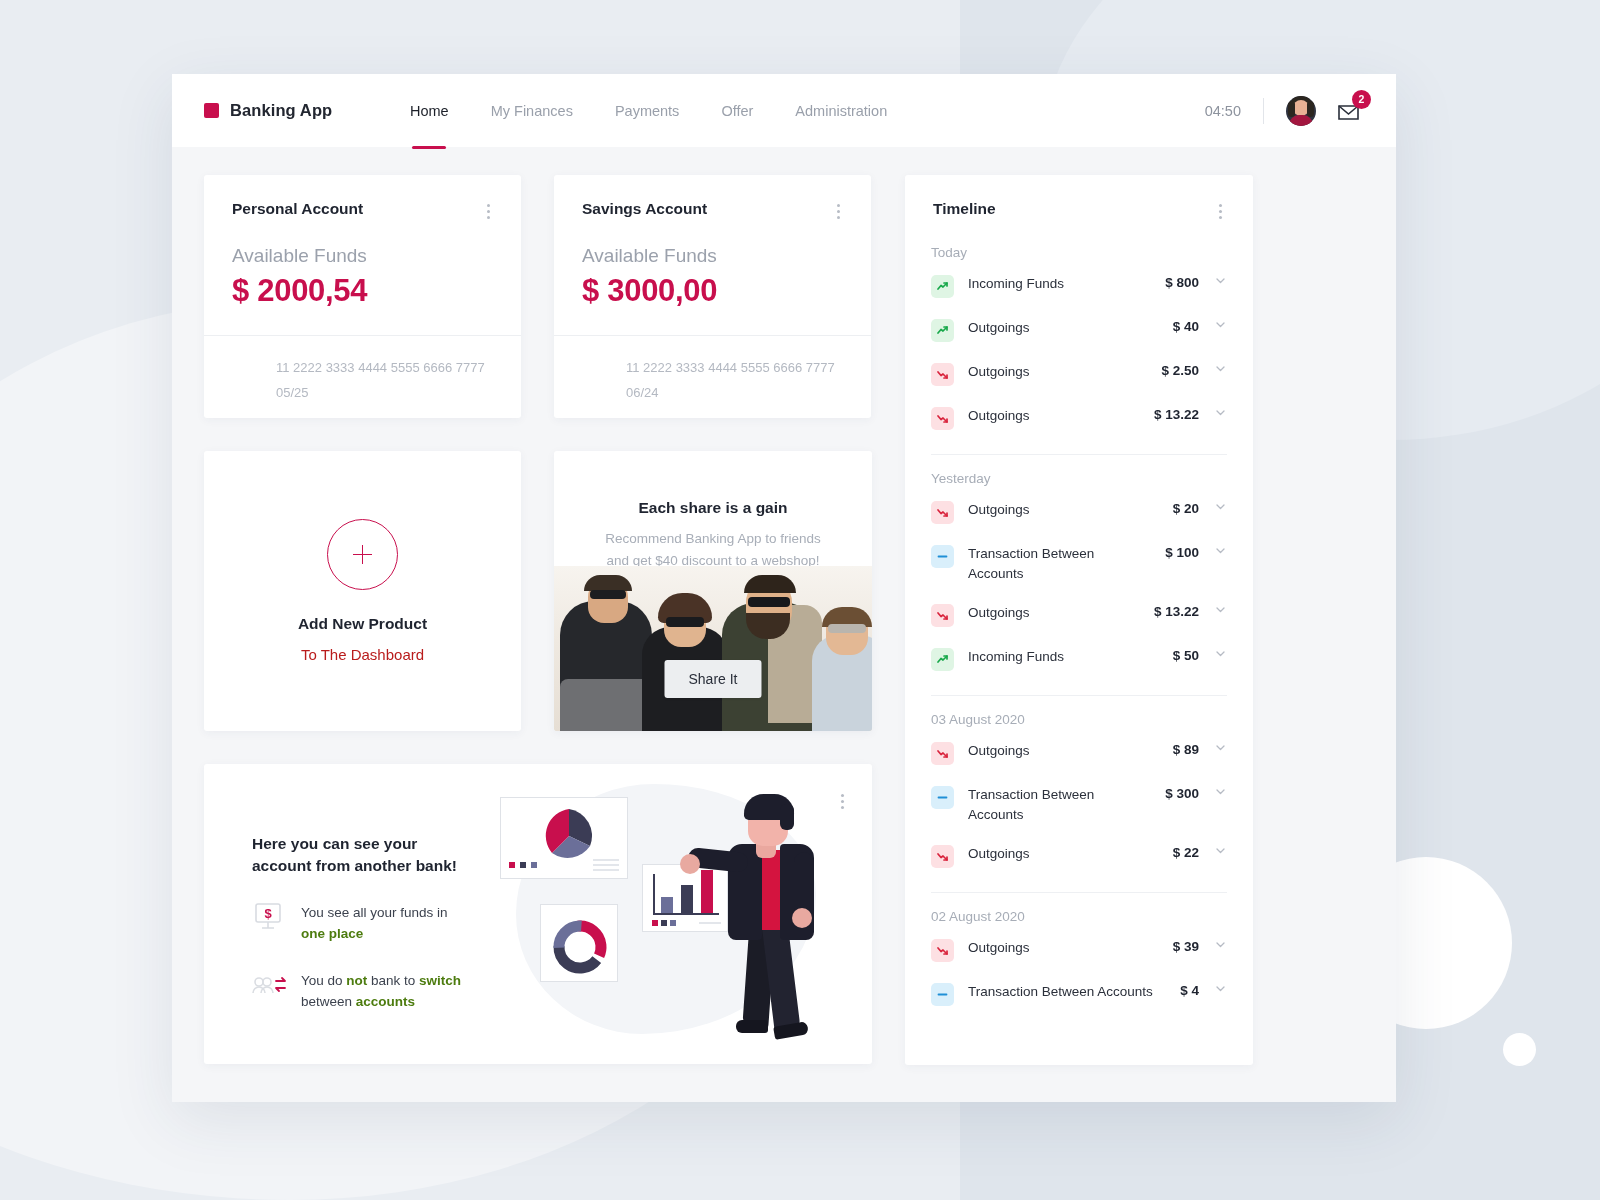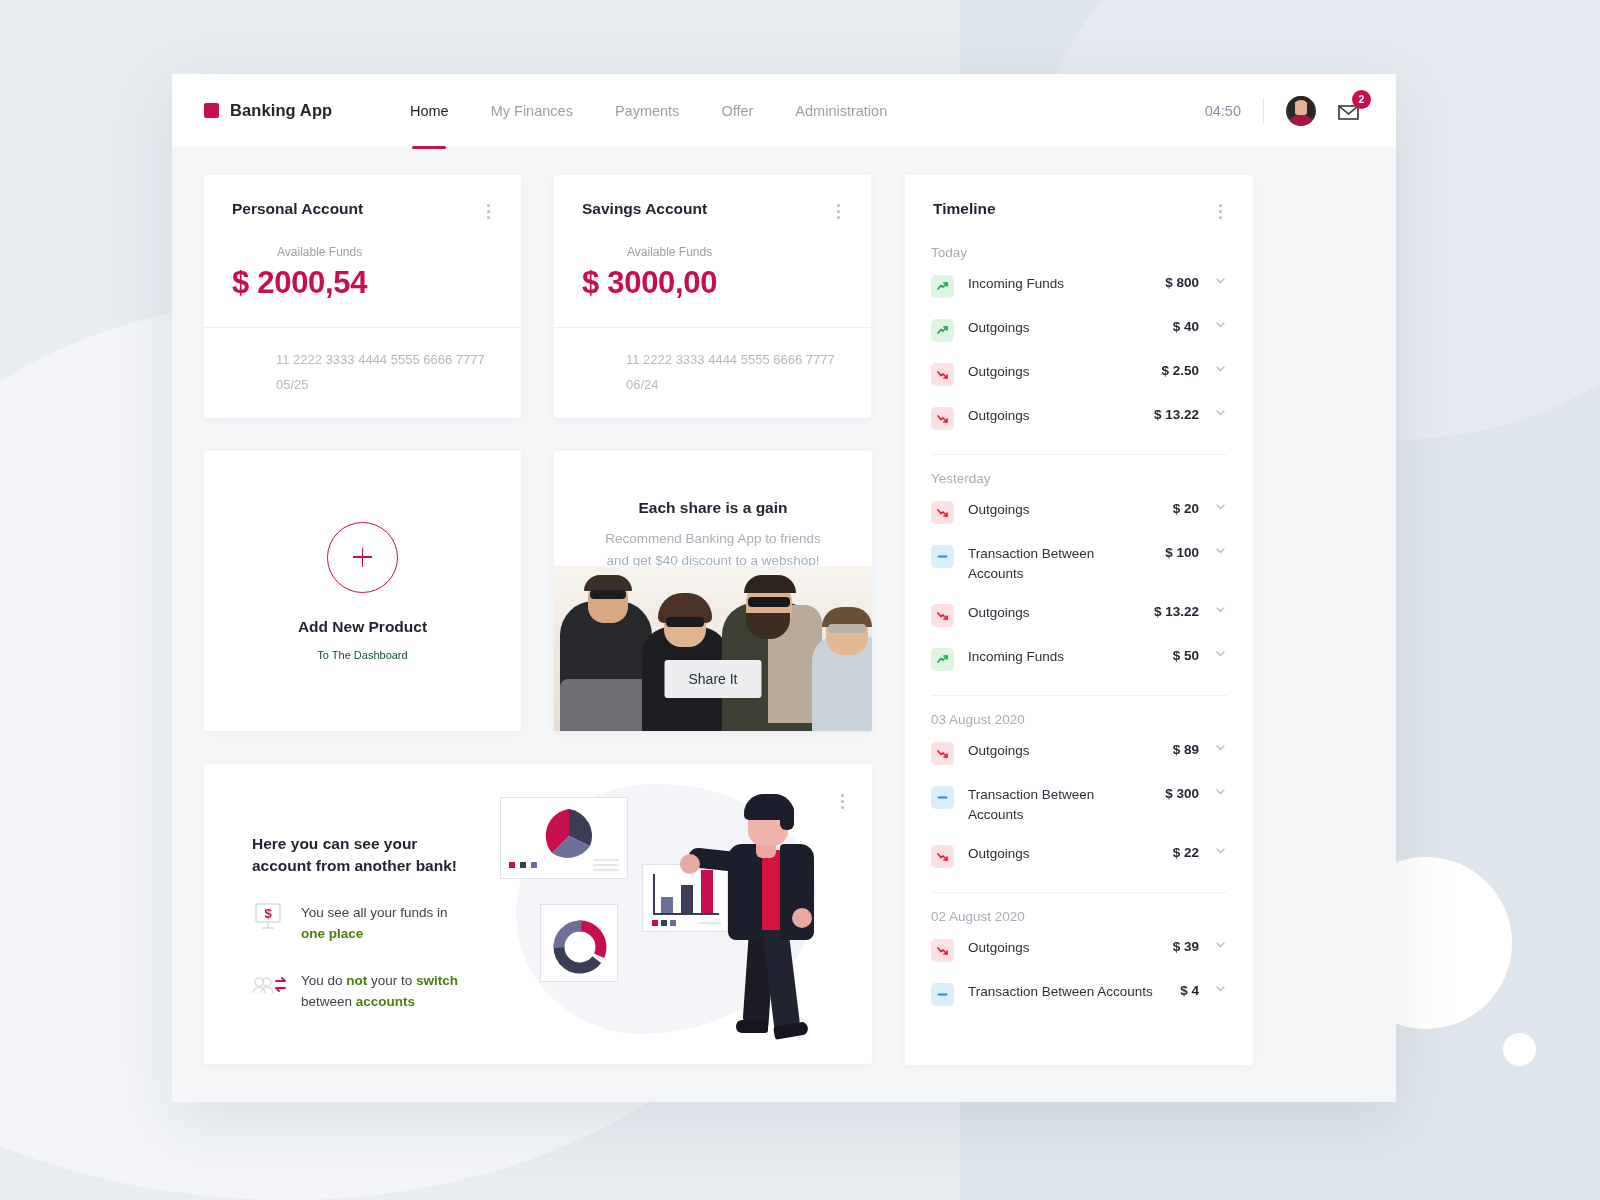--- a/index.html
+++ b/index.html
@@ -94,21 +94,21 @@
     display:flex; align-items:flex-start; justify-content:space-between;
     padding:25px 28px 0 28px;
   }
   .card-title { font-size:15.5px; font-weight:bold; color:#1f2430; }
   .kebab { display:flex; flex-direction:column; gap:3px; cursor:pointer; padding:4px 3px; }
   .kebab i { width:3px; height:3px; border-radius:50%; background:#b7bcc5; display:block; }
 
   
   .acct-row { display:flex; gap:33px; }
   .acct-card { width:317px; height:243px; display:flex; flex-direction:column; }
-  .acct-label { font-size:12px; color:#9ba1ac; padding:22px 28px 0 28px;margin-left:45px; }
+  .acct-label { font-size:19px; color:#9ba1ac; padding:22px 28px 0 28px; }
   .acct-amount {
     font-size:31px; font-weight:bold; color:#c80f4d; padding:6px 28px 0 28px;
     letter-spacing:-.3px;
   }
   .acct-sep { height:1px; background:#edeff2; margin:26px 0 0 0; }
   .acct-number {
     font-size:13px; color:#b4b9c2; padding:19px 28px 0 28px; line-height:1.95;margin-left:44px;
   }
 
   
@@ -121,21 +121,21 @@
   .plus-circle {
     width:71px; height:71px; border-radius:50%; border:1.6px solid #c80f4d;
     display:flex; align-items:center; justify-content:center; position:relative;
   }
   .plus-circle::before, .plus-circle::after {
     content:""; position:absolute; background:#c80f4d;
   }
   .plus-circle::before { width:19px; height:1.8px; }
   .plus-circle::after  { width:1.8px; height:19px; }
   .add-title { font-size:15.5px; font-weight:bold; color:#1f2430; margin-top:25px; }
-  .add-sub { font-size:11px; color:#14532d; margin-top:13px; }
+  .add-sub { font-size:15px; color:#b91c1c; margin-top:13px; }
 
   .share-card {
     width:318px; height:280px; overflow:hidden; position:relative;
     display:flex; flex-direction:column; align-items:center;
   }
   .share-title { font-size:15.5px; font-weight:bold; color:#1f2430; margin-top:48px; }
   .share-sub {
     font-size:13.5px; color:#a8aeb8; text-align:center; line-height:1.65;
     margin-top:11px; width:240px;
   }
@@ -359,21 +359,21 @@
             <div class="feat-icon">
               <svg width="36" height="32" viewBox="0 0 36 32">
                 <circle cx="7" cy="13" r="4" fill="none" stroke="#dadde2" stroke-width="1.6"></circle>
                 <path d="M1 24 a6 6 0 0 1 12 0" fill="none" stroke="#dadde2" stroke-width="1.6"></path>
                 <circle cx="15" cy="13" r="4" fill="none" stroke="#dadde2" stroke-width="1.6"></circle>
                 <path d="M9 24 a6 6 0 0 1 12 0" fill="none" stroke="#dadde2" stroke-width="1.6"></path>
                 <path d="M24 12 L33 12 L30 9 M33 19 L24 19 L27 22" fill="none" stroke="#c80f4d" stroke-width="1.8" stroke-linecap="round" stroke-linejoin="round"></path>
               </svg>
             </div>
             <div class="feat-text">
-              <span>You do </span><b>not</b><span> your to </span><b>switch</b><span> between </span><b>accounts</b>
+              <span>You do </span><b>not</b><span> bank to </span><b>switch</b><span> between </span><b>accounts</b>
             </div>
           </div>
 
         </div>
 
         <div class="promo-art">
           <div class="art-blob"></div>
 
           <div class="mini-chart" style="left:6px;top:33px;width:128px;height:82px;">
             <svg width="60" height="60" viewBox="0 0 60 60" style="position:absolute;left:38px;top:8px;">

